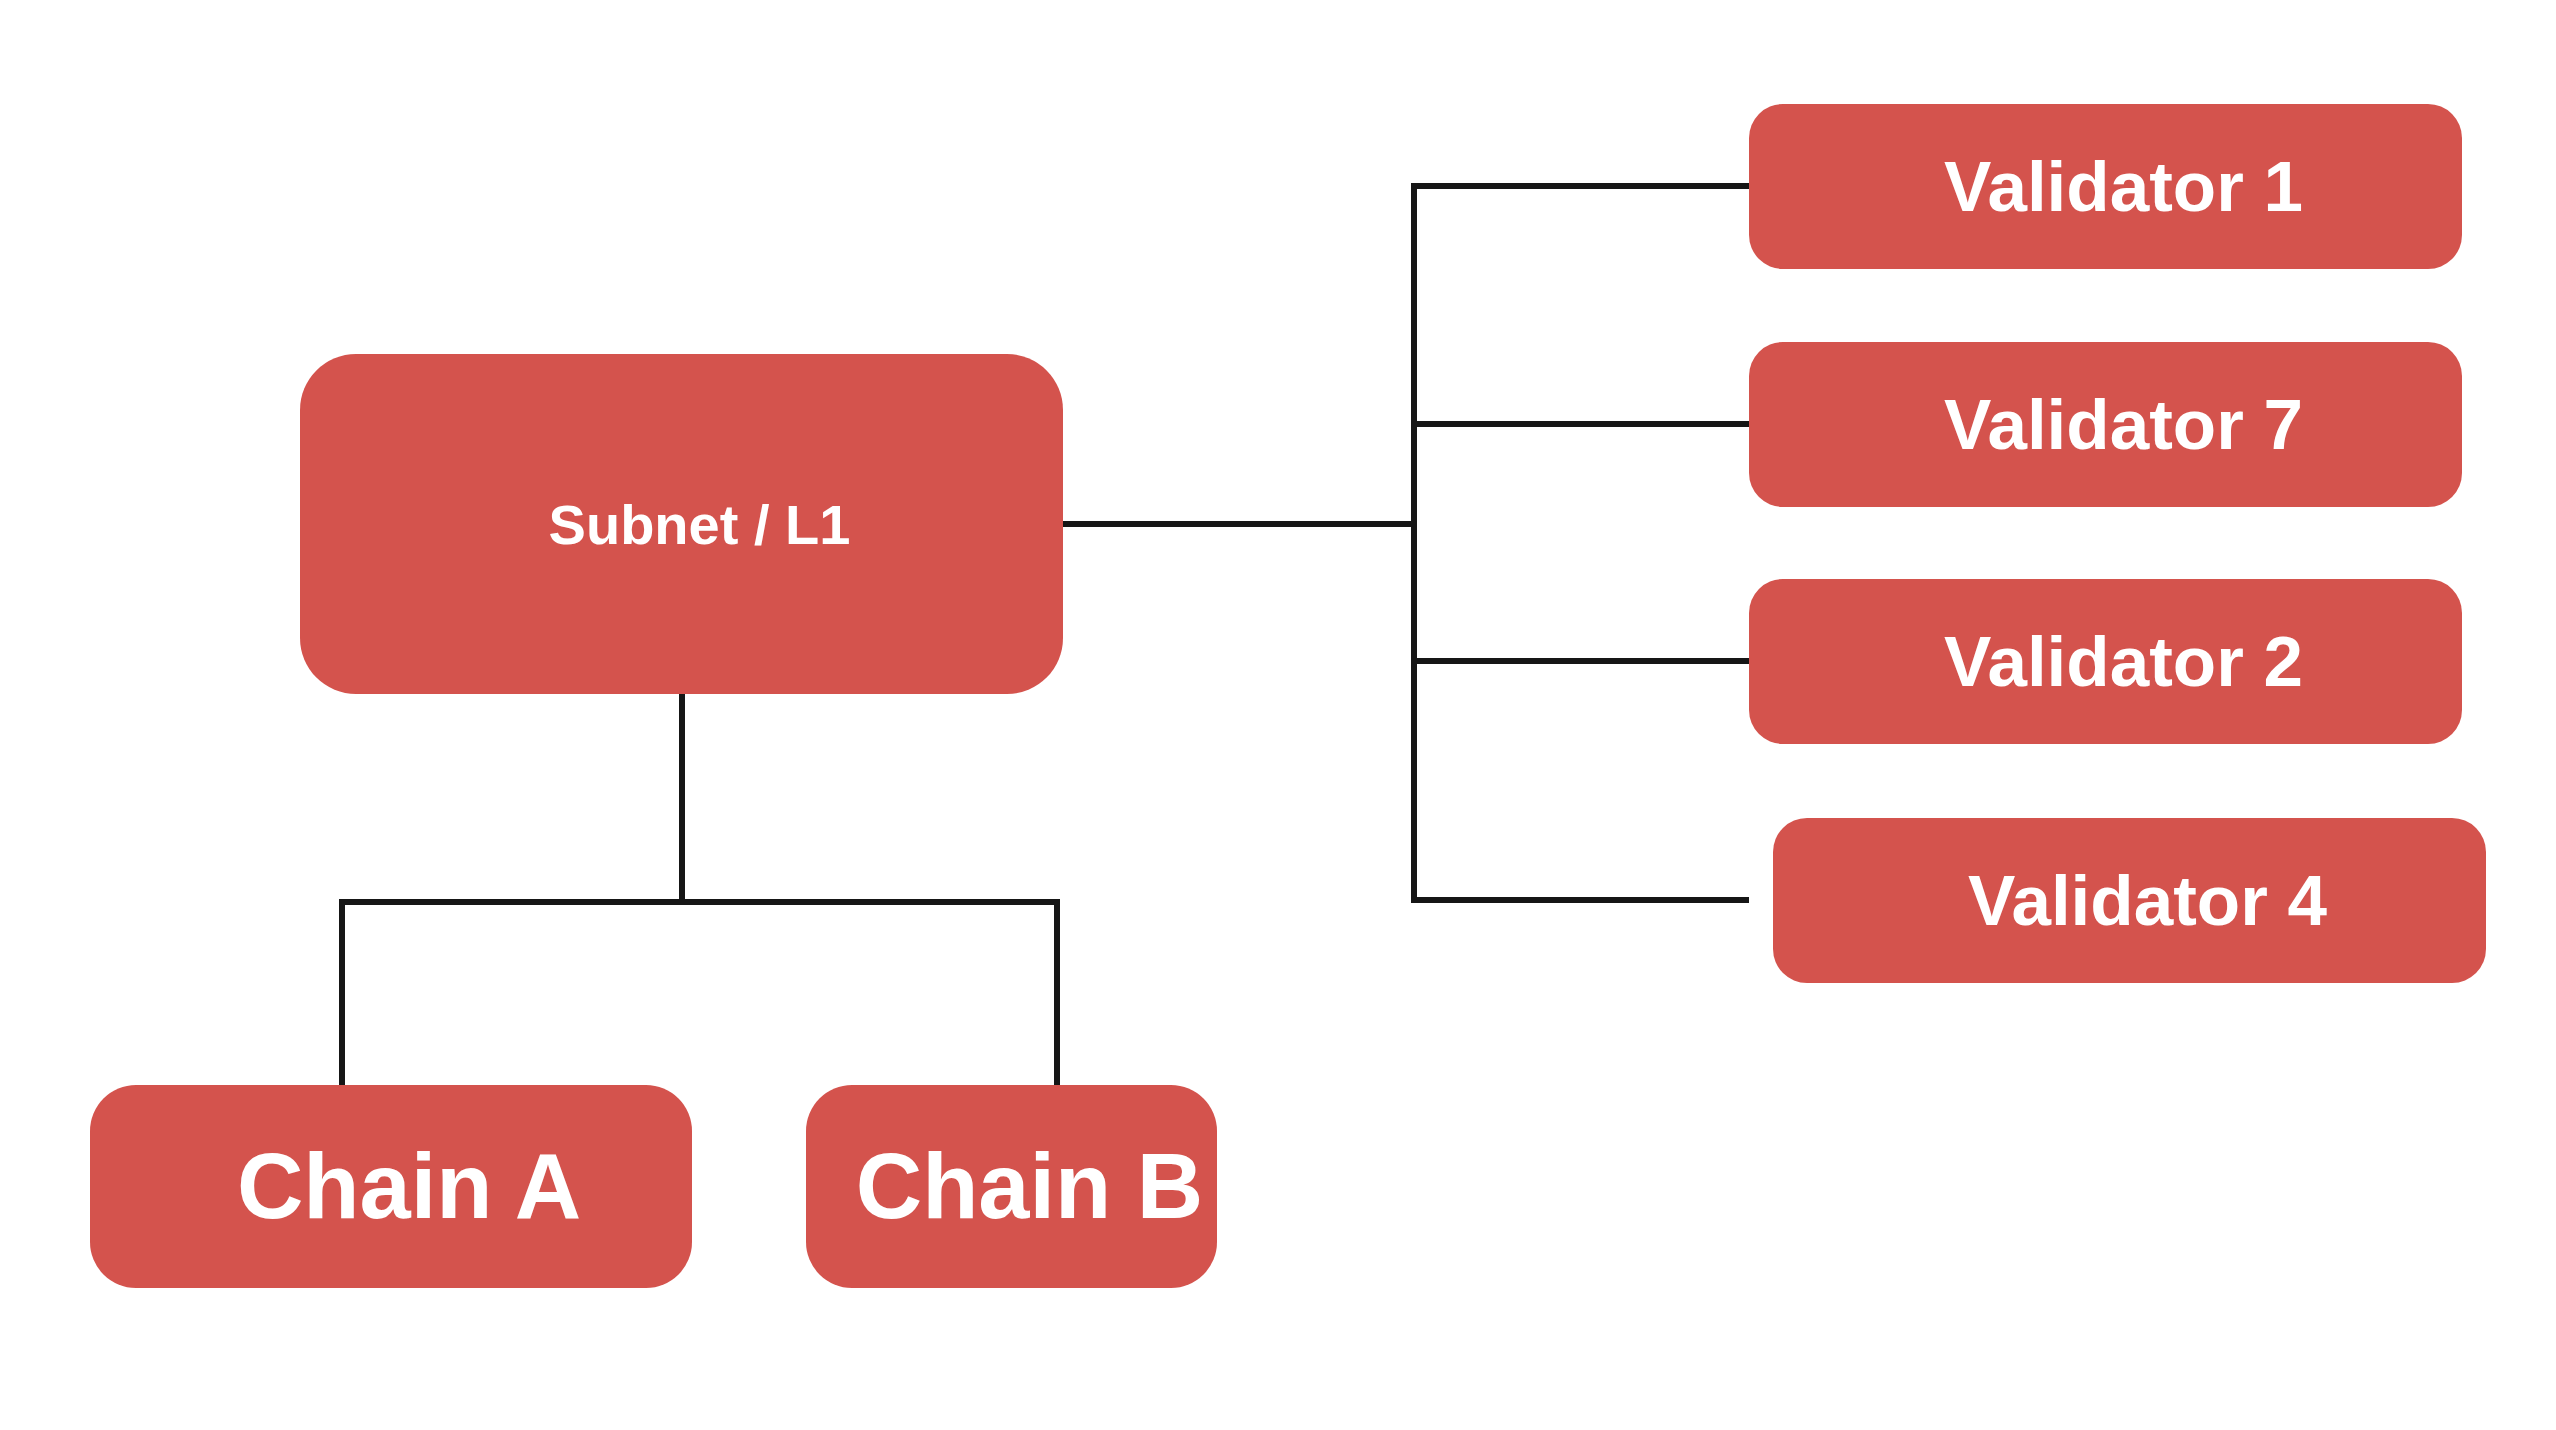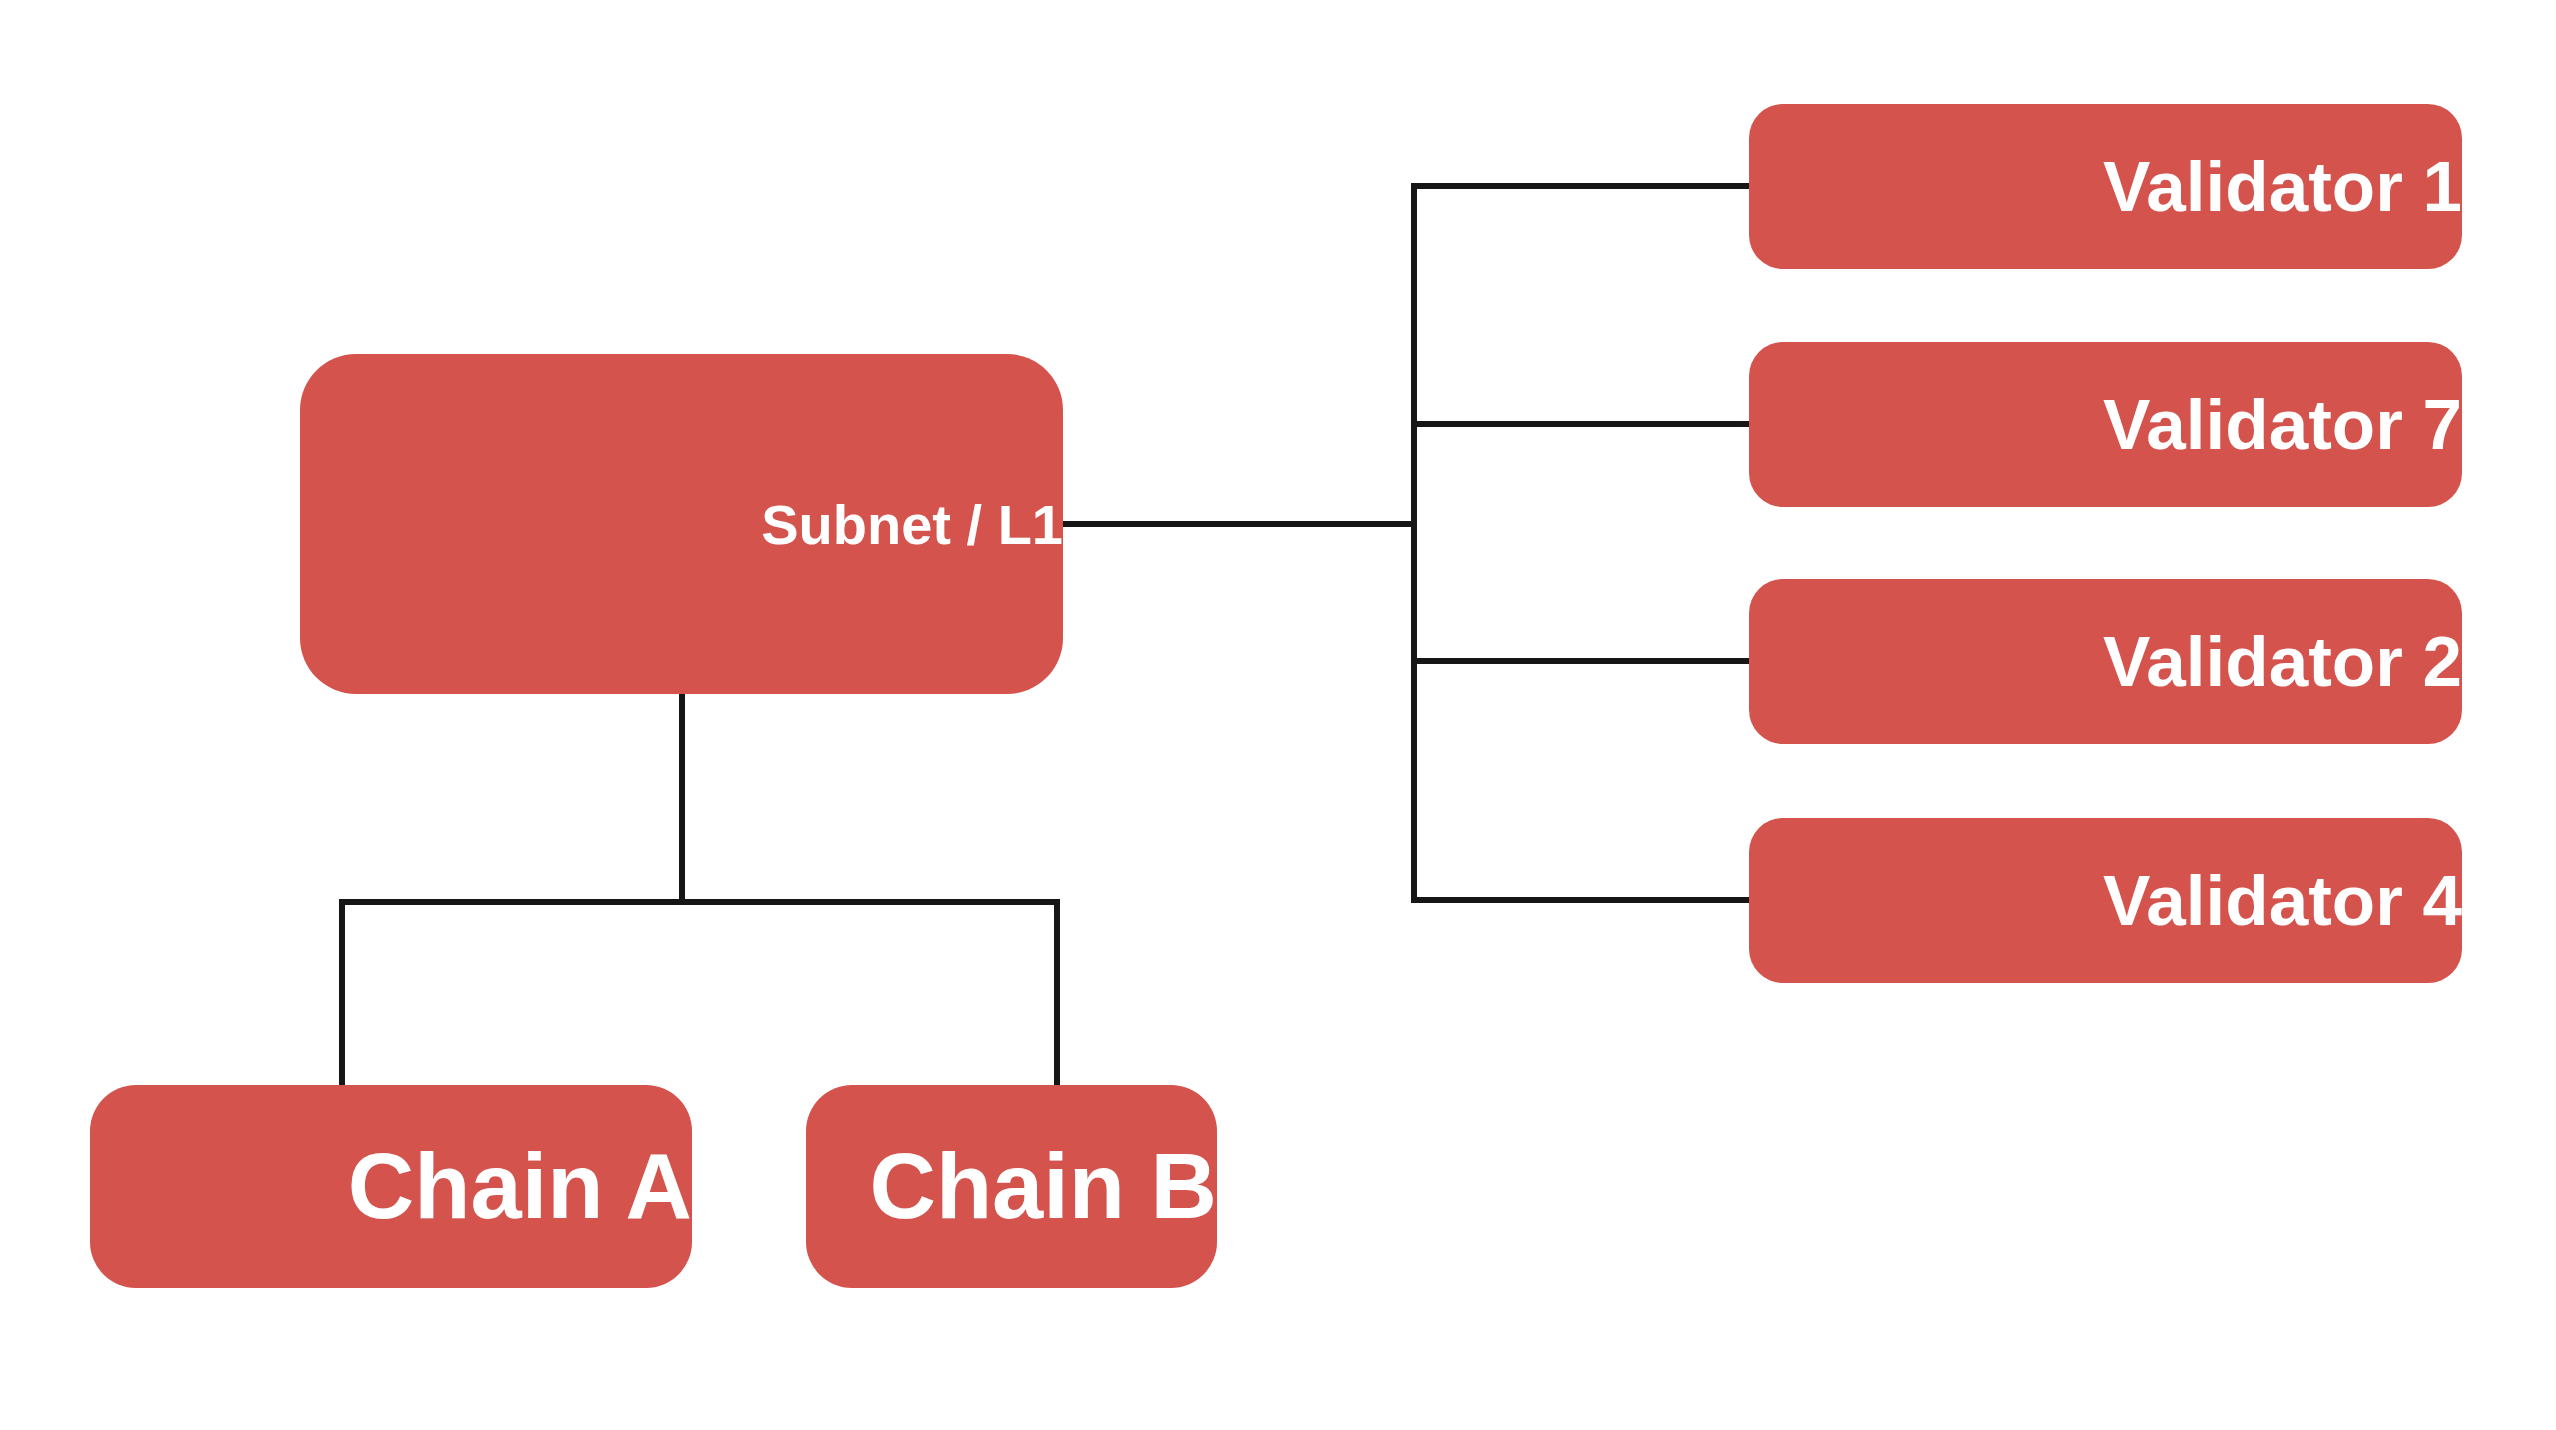--- a/index.html
+++ b/index.html
@@ -28,21 +28,21 @@
   .connectors path {
     fill: none;
     stroke: var(--line-color);
     stroke-width: 6;
     stroke-linejoin: miter;
   }
   .node {
     position: absolute;
     display: flex;
     align-items: center;
-    justify-content: flex-end;
+    justify-content: center;
     background: var(--node-color);
     color: var(--text-color);
     text-align: center;
     white-space: nowrap;
     padding-left: 36px;
   }
   .node-subnet {
     left: 300px; top: 354px;
     width: 763px; height: 340px;
     border-radius: 56px;
@@ -58,21 +58,21 @@
   .node-chain-b { left: 806px; width: 411px; }
   .node-validator {
     left: 1749px;
     width: 713px; height: 165px;
     border-radius: 34px;
     font-size: 71px;
   }
   .v1 { top: 104px; }
   .v2 { top: 342px; }
   .v3 { top: 579px; }
-  .v4 { top: 818px; }
+  .v4 { top: 818px; margin-left: 24px; }
 </style>
 </head>
 <body>
 
 <div class="stage">
 
   <svg class="connectors" viewBox="0 0 2556 1430" xmlns="http://www.w3.org/2000/svg" aria-hidden="true">
     <path d="M1063 524 H1414"></path>
     <path d="M1749 186 H1414 V900 H1749"></path>
     <path d="M1414 424 H1749"></path>

